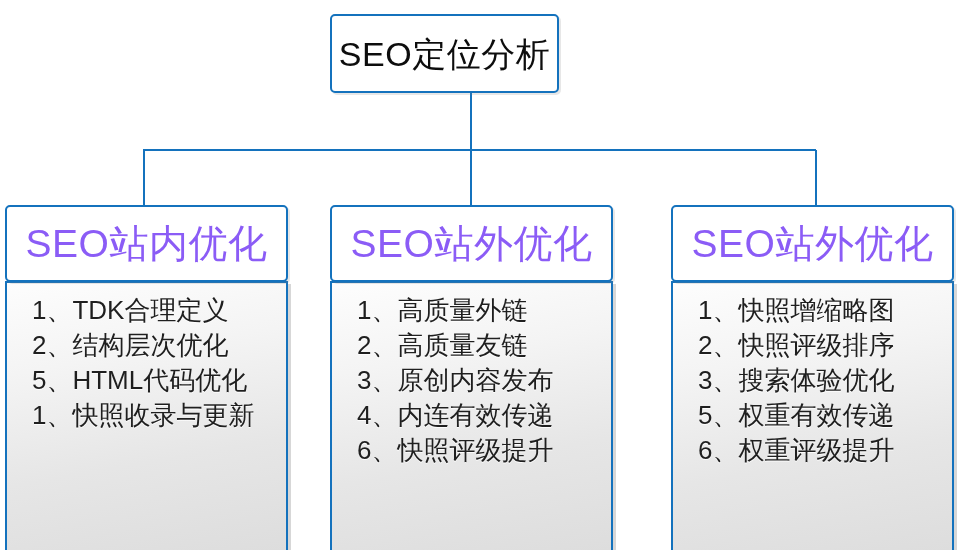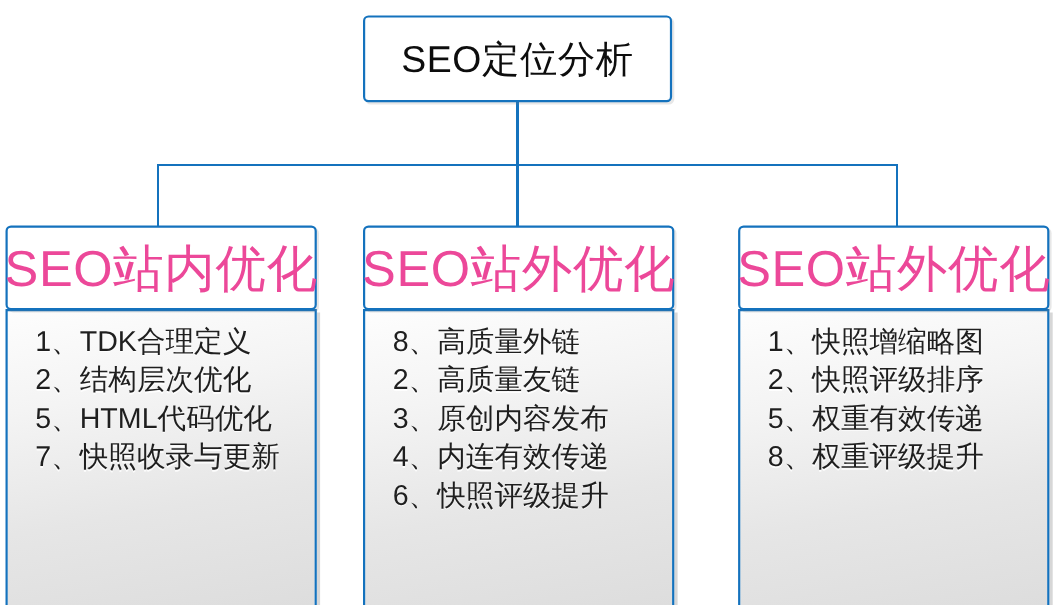--- a/index.html
+++ b/index.html
@@ -32,21 +32,21 @@
     width: 960px;
     height: 550px;
     pointer-events: none;
   }
 
   
   .root-node {
     position: absolute;
     left: 330px;
     top: 14px;
-    width: 281px;
+    width: 229px;
     height: 79px;
     box-sizing: border-box;
     border: 2px solid #1472bd;
     border-radius: 5px;
     background: #ffffff;
     display: flex;
     align-items: center;
     justify-content: center;
     box-shadow: 2px 2px 0 0 rgba(120,120,120,0.18);
   }
@@ -80,24 +80,24 @@
     border: 2px solid #1472bd;
     border-radius: 5px;
     background: #ffffff;
     display: flex;
     align-items: center;
     justify-content: center;
     box-shadow: 2px 2px 0 0 rgba(120,120,120,0.18);
     z-index: 2;
   }
   .branch-header-label {
-    font-size: 46px;
+    font-size: 39px;
     line-height: 1;
     letter-spacing: 0.5px;
-    color: #ec4899;
+    color: #8b5cf6;
     white-space: nowrap;
   }
 
   .branch-body {
     position: absolute;
     left: 0;
     top: 76px;
     width: 100%;
     height: 284px;
     box-sizing: border-box;
@@ -144,47 +144,48 @@
 
   <div class="branch branch-1">
     <div class="branch-header">
       <span class="branch-header-label">SEO站内优化</span>
     </div>
     <div class="branch-body">
       <ul class="item-list">
         <li>1、TDK合理定义</li>
         <li>2、结构层次优化</li>
         <li>5、HTML代码优化</li>
-        <li>7、快照收录与更新</li>
+        <li>1、快照收录与更新</li>
       </ul>
     </div>
   </div>
 
   <div class="branch branch-2">
     <div class="branch-header">
       <span class="branch-header-label">SEO站外优化</span>
     </div>
     <div class="branch-body">
       <ul class="item-list">
-        <li>8、高质量外链</li>
+        <li>1、高质量外链</li>
         <li>2、高质量友链</li>
         <li>3、原创内容发布</li>
         <li>4、内连有效传递</li>
         <li>6、快照评级提升</li>
       </ul>
     </div>
   </div>
 
   <div class="branch branch-3">
     <div class="branch-header">
       <span class="branch-header-label">SEO站外优化</span>
     </div>
     <div class="branch-body">
       <ul class="item-list">
         <li>1、快照增缩略图</li>
         <li>2、快照评级排序</li>
+        <li>3、搜索体验优化</li>
         <li>5、权重有效传递</li>
-        <li>8、权重评级提升</li>
+        <li>6、权重评级提升</li>
       </ul>
     </div>
   </div>
 
 </div>
 
 </body></html>

